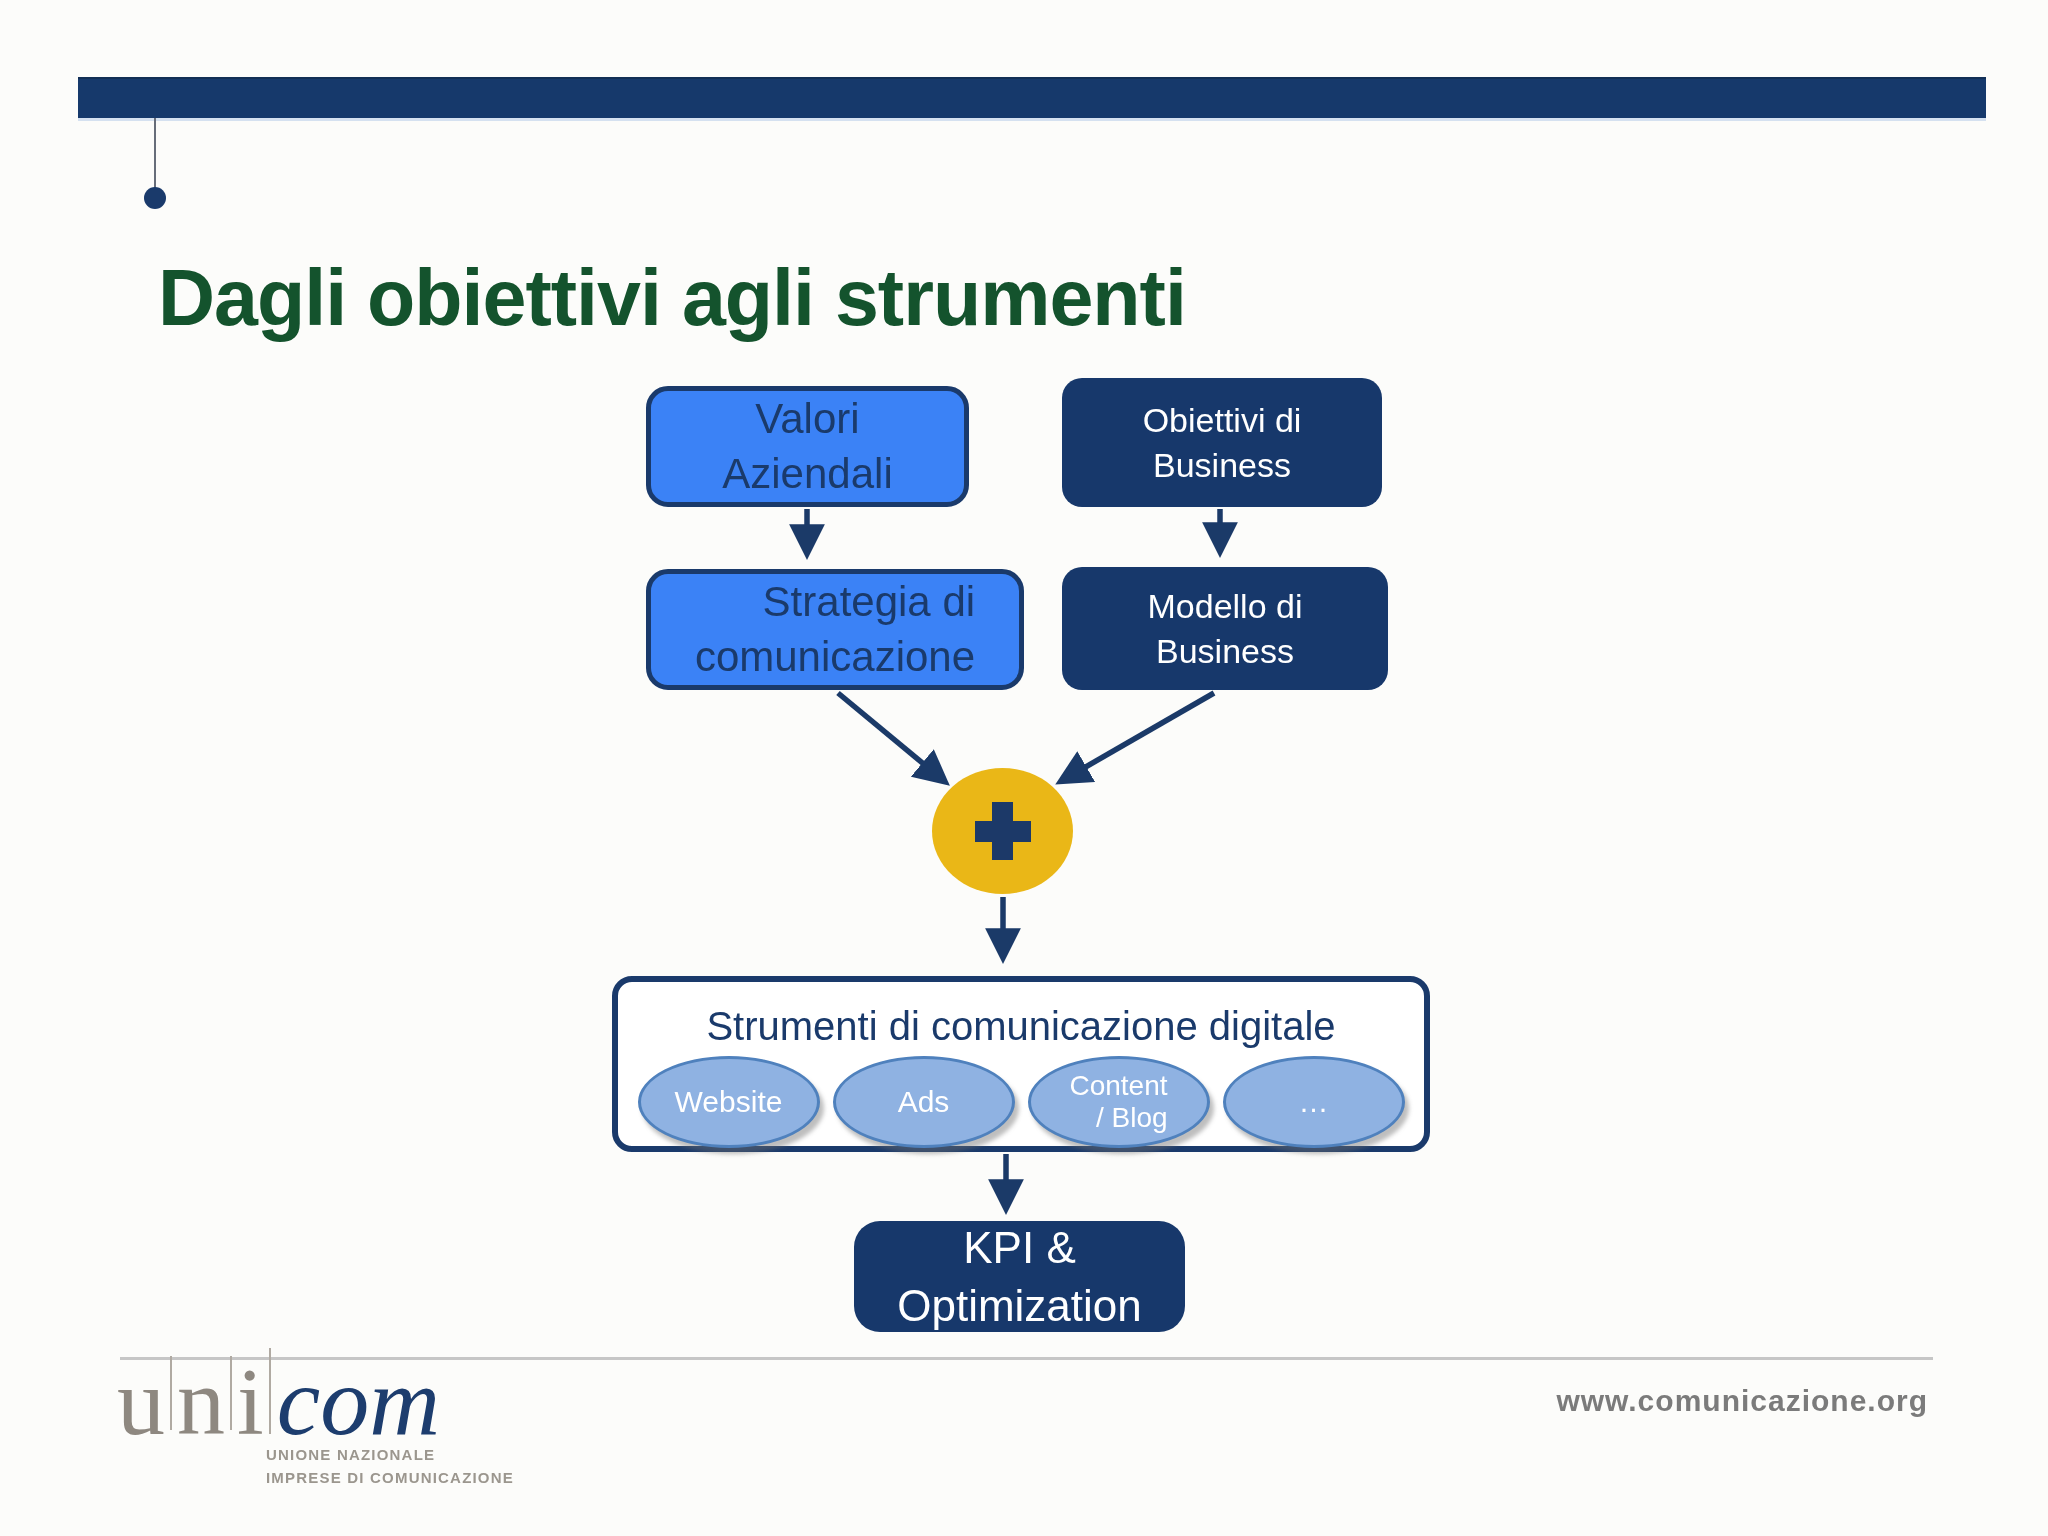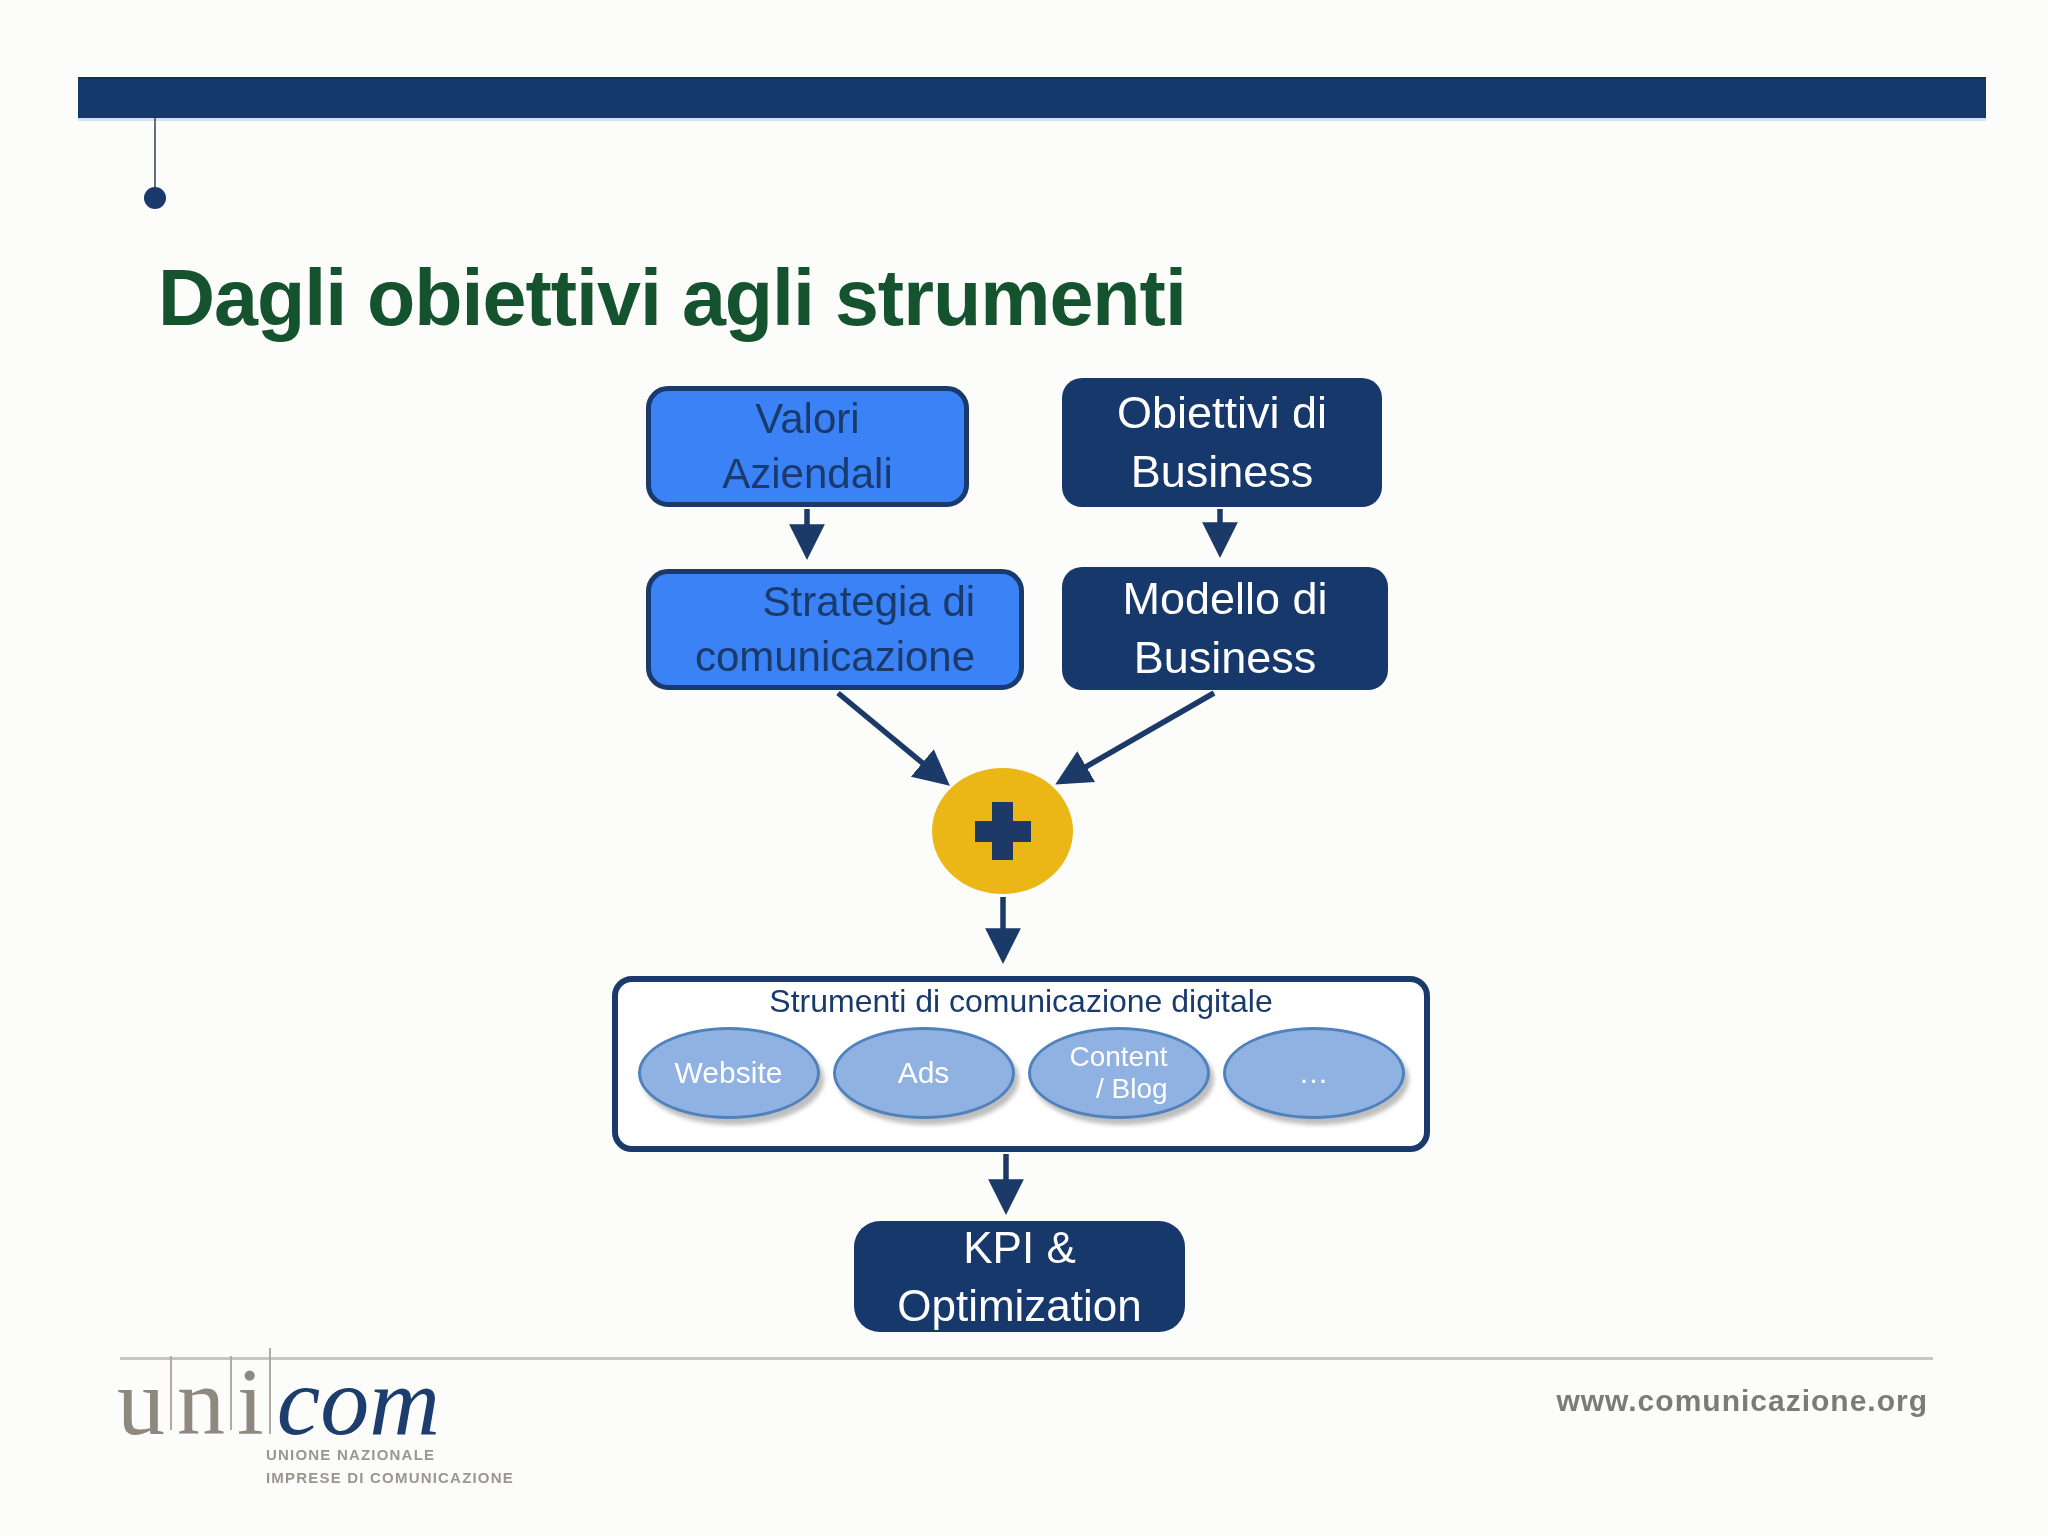--- a/index.html
+++ b/index.html
@@ -37,21 +37,21 @@
   .node {
     position: absolute; display: flex; align-items: center; justify-content: center;
     text-align: center; white-space: pre-line; line-height: 1.3;
   }
   .node.outline {
     background: #3b82f6; border: 5px solid #1a3a6b; border-radius: 22px;
     color: #1a3a6b; font-size: 42px;
   }
   .node.filled {
     background: #17386b; border-radius: 20px;
-    color: #ffffff; font-size: 45px;
+    color: #ffffff; font-size: 34px;
   }
   .box-valori    { left: 646px;  top: 386px; width: 323px; height: 121px; }
   .box-obiettivi { left: 1062px; top: 378px; width: 320px; height: 129px; }
   .box-strategia { left: 646px;  top: 569px; width: 378px; height: 121px; text-align: right; }
   .box-modello   { left: 1062px; top: 567px; width: 326px; height: 123px; }
 
   
   .plus-circle {
     position: absolute; left: 932px; top: 768px; width: 141px; height: 126px;
     background: #eab717; border-radius: 50%;
@@ -66,21 +66,21 @@
     left: -10.5px; top: -29px;
   }
 
   
   .strumenti-box {
     position: absolute; left: 612px; top: 976px; width: 818px; height: 176px;
     background: #ffffff; border: 6px solid #1a3a6b; border-radius: 20px;
     display: flex; flex-direction: column; align-items: center;
   }
   .strumenti-title {
-    margin-top: 1px; font-size: 32px; color: #1a3a6b; white-space: nowrap; text-align: center;
+    margin-top: 22px; font-size: 40px; color: #1a3a6b; white-space: nowrap; text-align: center;
   }
   .ellipse-row {
     display: flex; gap: 13px; margin-top: 7px; align-items: center; justify-content: center;
   }
   .tool-ellipse {
     width: 182px; height: 92px; border-radius: 50%;
     background: #8fb2e2; border: 3px solid #4f81bd;
     color: #ffffff; font-size: 30px; line-height: 1.15;
     display: flex; align-items: center; justify-content: center;
     text-align: right; white-space: pre-line;

